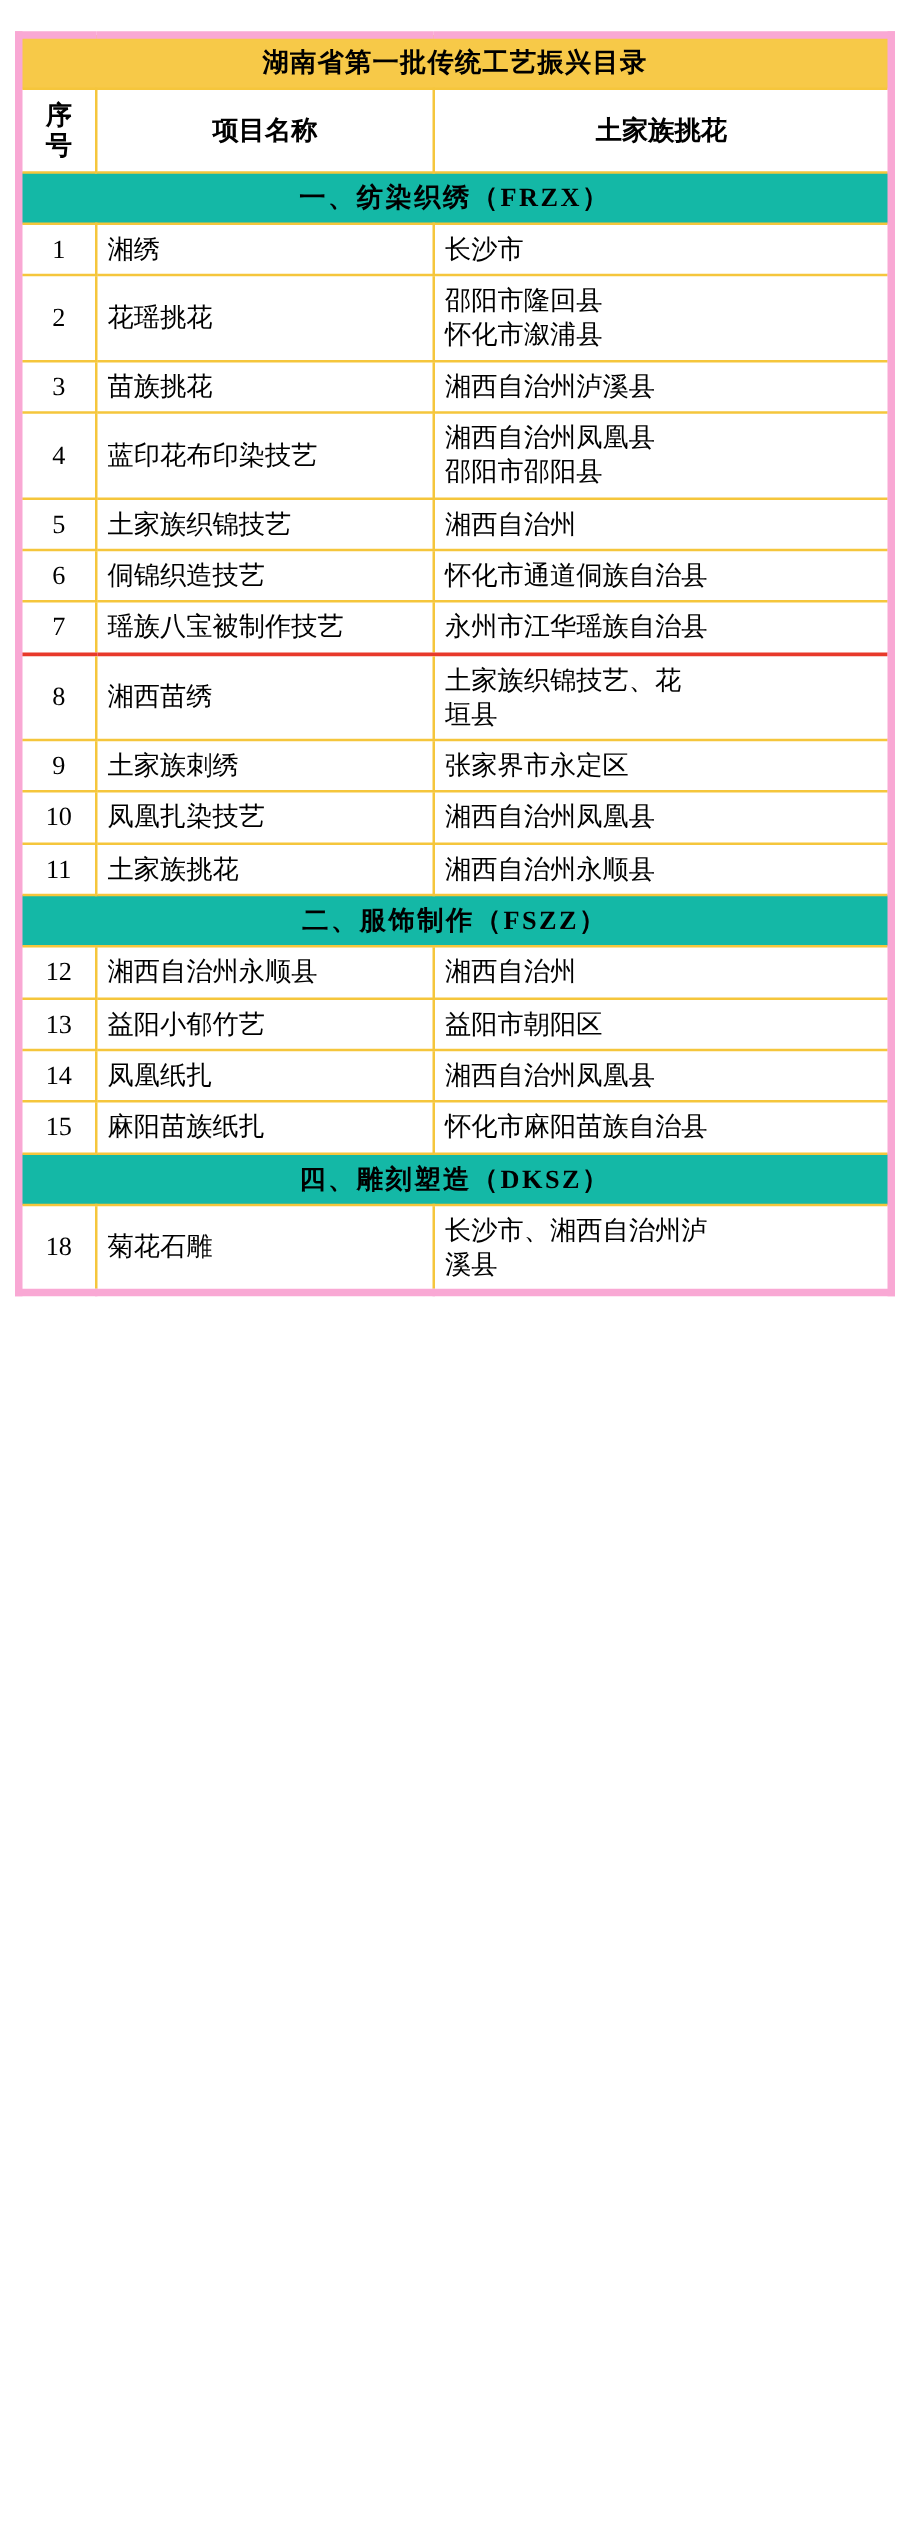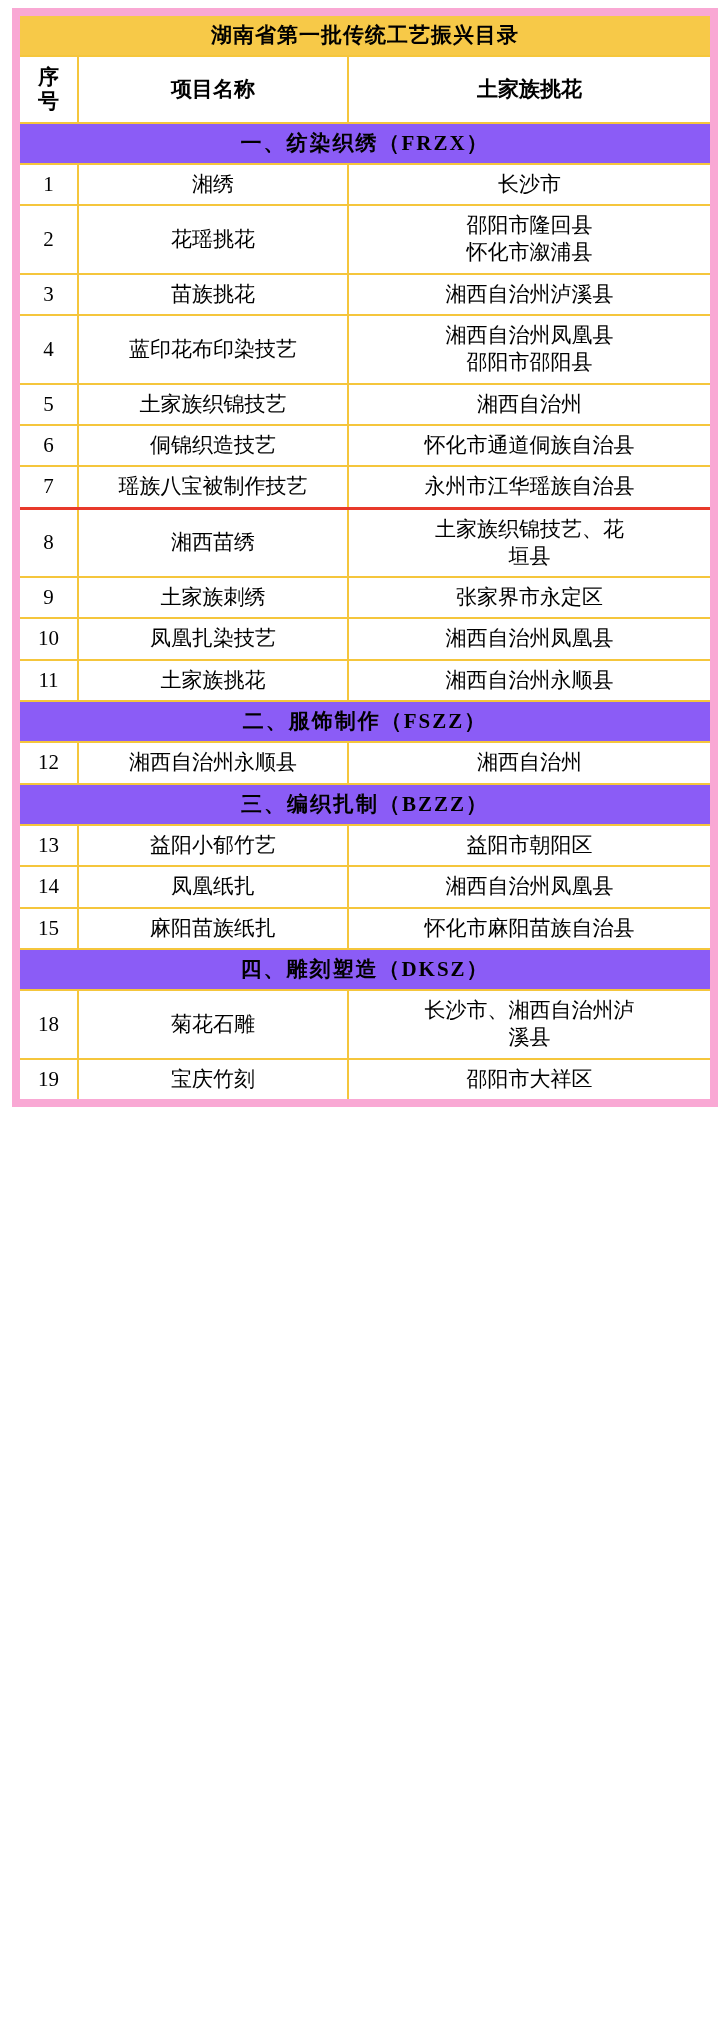--- a/index.html
+++ b/index.html
@@ -15,21 +15,22 @@
   .page {
     width: 724px;
     box-sizing: border-box;
     padding: 8px 12px 10px 12px;
     background: #ffffff;
   }
   table.catalog {
     width: 100%;
     border-collapse: collapse;
     table-layout: fixed;
-    border: 8px solid #f9a8d4;
+    border: 6px solid #f9a8d4;
+    margin-top: 17px;
   }
   table.catalog td {
     border: 2px solid #f5c63c;
     padding: 6px 8px;
     vertical-align: middle;
     font-size: 21px;
     line-height: 1.3;
   }
   
   col.c-num { width: 62px; }
@@ -51,34 +52,34 @@
     font-size: 22px;
     padding: 10px 4px;
   }
   .head-row td.num-head {
     font-size: 21px;
     line-height: 1.15;
     letter-spacing: 0;
     padding: 8px 2px;
   }
   .section-row td {
-    background: #8b5cf6;
+    background: #14b8a6;
     text-align: center;
     font-weight: bold;
     font-size: 23px;
     letter-spacing: 2px;
     padding: 11px 6px;
   }
   .data-row td.num {
     text-align: center;
     font-size: 21px;
   }
   .data-row td.name,
   .data-row td.area {
-    text-align: center;
+    text-align: left;
     font-size: 21px;
   }
   .data-row.highlight-below td {
     border-bottom: 3px solid #e8392a;
   }
   .line2 { display: block; }
 </style>
 </head>
 <body>
 
@@ -187,23 +188,20 @@
         <tr class="section-row">
           <td colspan="3">二、服饰制作（FSZZ）</td>
         </tr>
         <tr class="data-row">
           <td class="num">12</td>
           <td class="name">湘西自治州永顺县</td>
           <td class="area">
             <span class="line2">湘西自治州</span>
           </td>
         </tr>
-        <tr class="section-row">
-          <td colspan="3">三、编织扎制（BZZZ）</td>
-        </tr>
         <tr class="data-row">
           <td class="num">13</td>
           <td class="name">益阳小郁竹艺</td>
           <td class="area">
             <span class="line2">益阳市朝阳区</span>
           </td>
         </tr>
         <tr class="data-row">
           <td class="num">14</td>
           <td class="name">凤凰纸扎</td>
@@ -220,24 +218,17 @@
         </tr>
         <tr class="section-row">
           <td colspan="3">四、雕刻塑造（DKSZ）</td>
         </tr>
         <tr class="data-row">
           <td class="num">18</td>
           <td class="name">菊花石雕</td>
           <td class="area">
             <span class="line2">长沙市、湘西自治州泸</span>
             <span class="line2">溪县</span>
-          </td>
-        </tr>
-        <tr class="data-row">
-          <td class="num">19</td>
-          <td class="name">宝庆竹刻</td>
-          <td class="area">
-            <span class="line2">邵阳市大祥区</span>
           </td>
         </tr>
       </tbody>
   </table>
 </div>
 
 </body></html>

